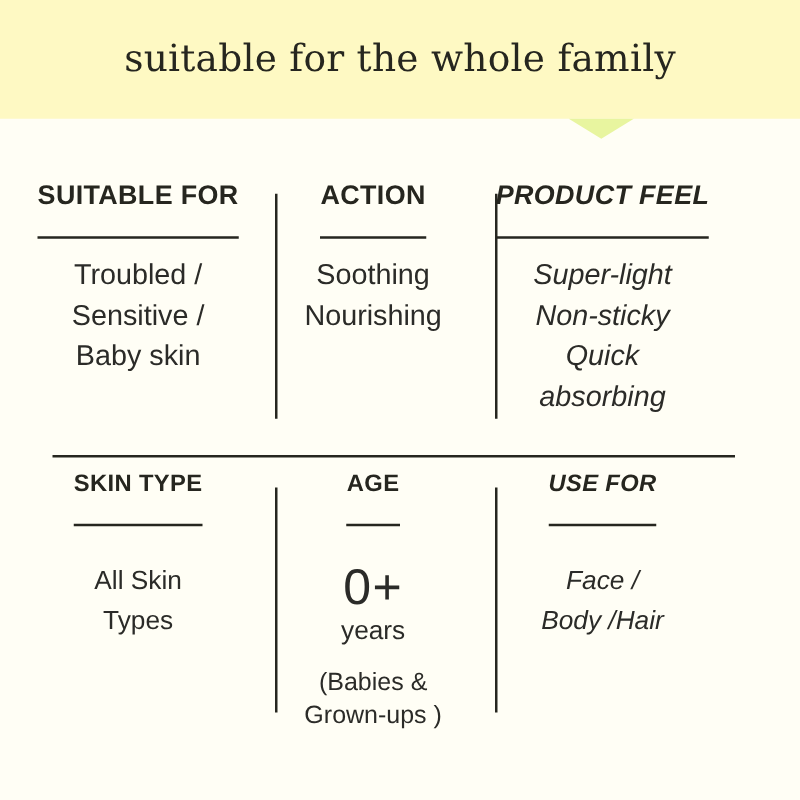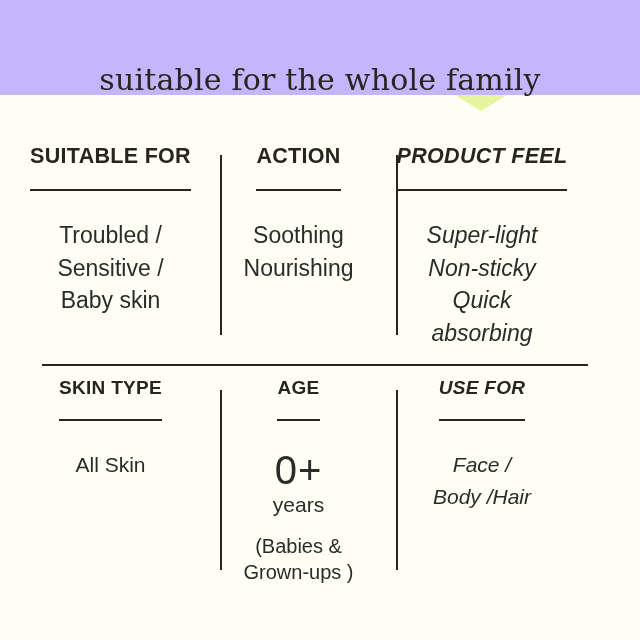--- a/index.html
+++ b/index.html
@@ -22,23 +22,23 @@
     background: #fffef5;
   }
 
   
   .banner {
     position: absolute;
     left: 0;
     top: 0;
     width: 640px;
     height: 95px;
-    background: #c4b5fd;
+    background: #fef9c3;
     display: flex;
-    align-items: flex-end;
+    align-items: center;
     justify-content: center;
   }
   .banner-title {
     font-family: "DejaVu Serif", "Liberation Serif", serif;
     font-size: 30px;
     font-weight: 400;
     letter-spacing: 0.2px;
     color: #26261f;
     line-height: 1;
     white-space: nowrap;
@@ -94,21 +94,21 @@
     display: inline-block;
     line-height: 1.1;
     white-space: nowrap;
   }
   .row-two .col-head {
     font-size: 19px;
     border-bottom-width: 2px;
   }
 
   .col-body {
-    margin-top: 28px;
+    margin-top: 12px;
     font-size: 23px;
     font-weight: 400;
     line-height: 1.43;
     color: #2b2b28;
   }
   .row-two .col-body {
     margin-top: 28px;
     font-size: 21px;
     line-height: 1.55;
   }
@@ -206,20 +206,21 @@
       </div>
 
     </div>
 
     <div class="row row-two">
 
       <div class="cell cell-1">
         <span class="col-head">SKIN TYPE</span>
         <div class="col-body">
           <span class="ln">All Skin</span>
+          <span class="ln">Types</span>
         </div>
       </div>
 
       <div class="cell cell-2">
         <span class="col-head">AGE</span>
         <div class="col-body">
           <span class="age-big">0+</span>
           <span class="age-unit">years</span>
           <span class="age-note">
             <span class="ln">(Babies &amp;</span>

